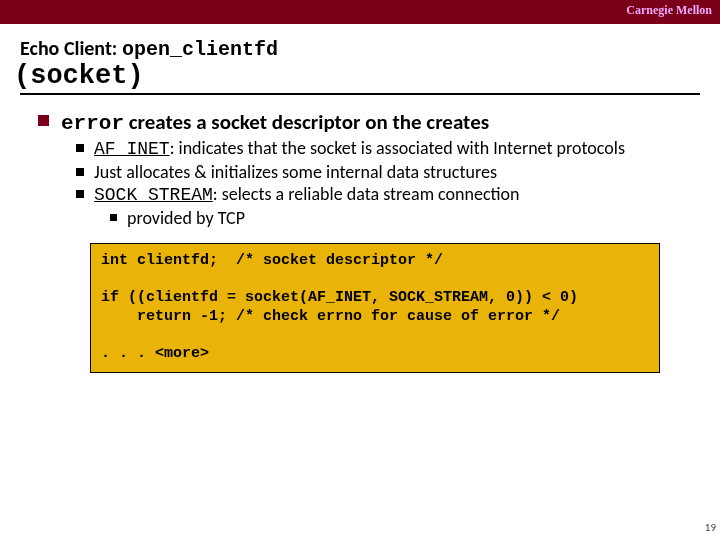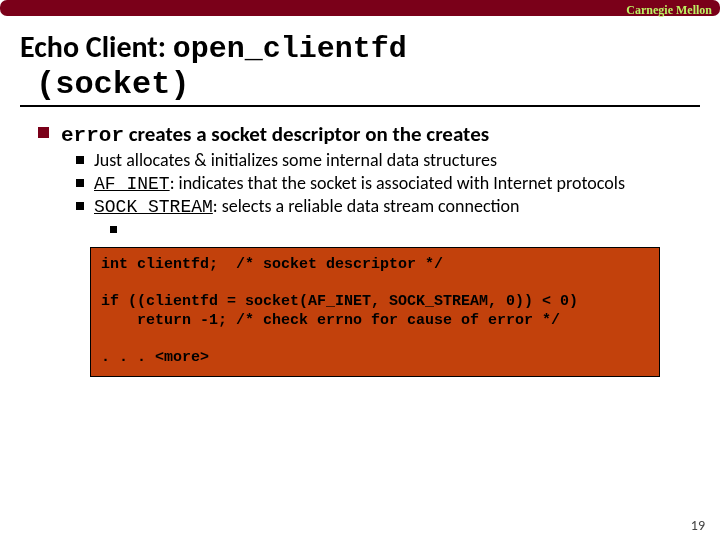--- a/index.html
+++ b/index.html
@@ -7,41 +7,40 @@
     margin: 0;
     width: 720px;
     height: 540px;
     font-family: Calibri, Arial, sans-serif;
     background: #fff;
     position: relative;
     color: #000;
   }
   .header-bar {
     background: #7a0019;
-    height: 16px;
+    height: 24px;
     width: 100%;
     text-align: right;
     padding-right: 8px;
-    color: #bef264;
+    color: #f0abfc;
     font-weight: bold;
     font-family: Georgia, serif;
     font-size: 12px;
     line-height: 20px;
-    border-radius: 7px;
   }
   .title {
     margin: 12px 20px 0 20px;
-    font-size: 30px;
+    font-size: 20px;
     font-weight: bold;
   }
   .title .mono { font-family: "Courier New", monospace; }
   .subtitle {
-    margin: 0 36px;
+    margin: 0 14px;
     font-family: "Courier New", monospace;
-    font-size: 32px;
+    font-size: 27px;
     font-weight: bold;
   }
   .title-rule {
     margin: 2px 20px 14px 20px;
     border: 0;
     border-top: 2px solid #000;
   }
   .bullets { margin: 0 38px; }
   .lvl1 { display: flex; align-items: flex-start; margin-bottom: 2px; }
   .sq1 {
@@ -66,33 +65,33 @@
     width: 7px; height: 7px;
     background: #000;
     margin-top: 7px; margin-right: 10px;
     flex-shrink: 0;
   }
   .mono { font-family: "Courier New", monospace; }
   .u { text-decoration: underline; }
   .code-box {
     margin: 14px 60px 0 90px;
     border: 1px solid #000;
-    background: #c2410c;
+    background: #eab308;
     padding: 8px 10px;
     font-family: "Courier New", monospace;
     font-size: 15px;
     font-weight: bold;
     white-space: pre;
     line-height: 1.25;
   }
   .page-num {
     position: absolute;
-    right: 15px;
+    right: 4px;
     bottom: 6px;
-    font-size: 14px;
+    font-size: 11px;
     color: #444;
   }
 </style>
 </head>
 <body>
 
 <div class="header-bar">
   <span>Carnegie Mellon</span>
 </div>
 
@@ -105,37 +104,38 @@
 <div class="bullets">
   <div class="lvl1">
     <div class="sq1"></div>
     <div class="lvl1-text">
       <span class="mono">error</span><span> creates a socket descriptor on the creates</span>
     </div>
   </div>
   <div class="lvl2-list">
     <div class="lvl2">
       <div class="sq2"></div>
-      <div>Just allocates &amp; initializes some internal data structures</div>
+      <div>
+        <span class="mono u">AF_INET</span><span>: indicates that the socket is associated with Internet protocols</span>
+      </div>
     </div>
     <div class="lvl2">
       <div class="sq2"></div>
-      <div>
-        <span class="mono u">AF_INET</span><span>: indicates that the socket is associated with Internet protocols</span>
-      </div>
+      <div>Just allocates &amp; initializes some internal data structures</div>
     </div>
     <div class="lvl2">
       <div class="sq2"></div>
       <div>
         <span class="mono u">SOCK_STREAM</span><span>: selects a reliable data stream connection</span>
       </div>
     </div>
     <div class="lvl3-list">
       <div class="lvl3">
         <div class="sq3"></div>
+        <div>provided by TCP</div>
       </div>
     </div>
   </div>
 </div>
 
 <div class="code-box"><span>int clientfd;  /* socket descriptor */</span>
 <span></span>
 <span>if ((clientfd = socket(AF_INET, SOCK_STREAM, 0)) &lt; 0)</span>
 <span>    return -1; /* check errno for cause of error */</span>
 <span></span>

